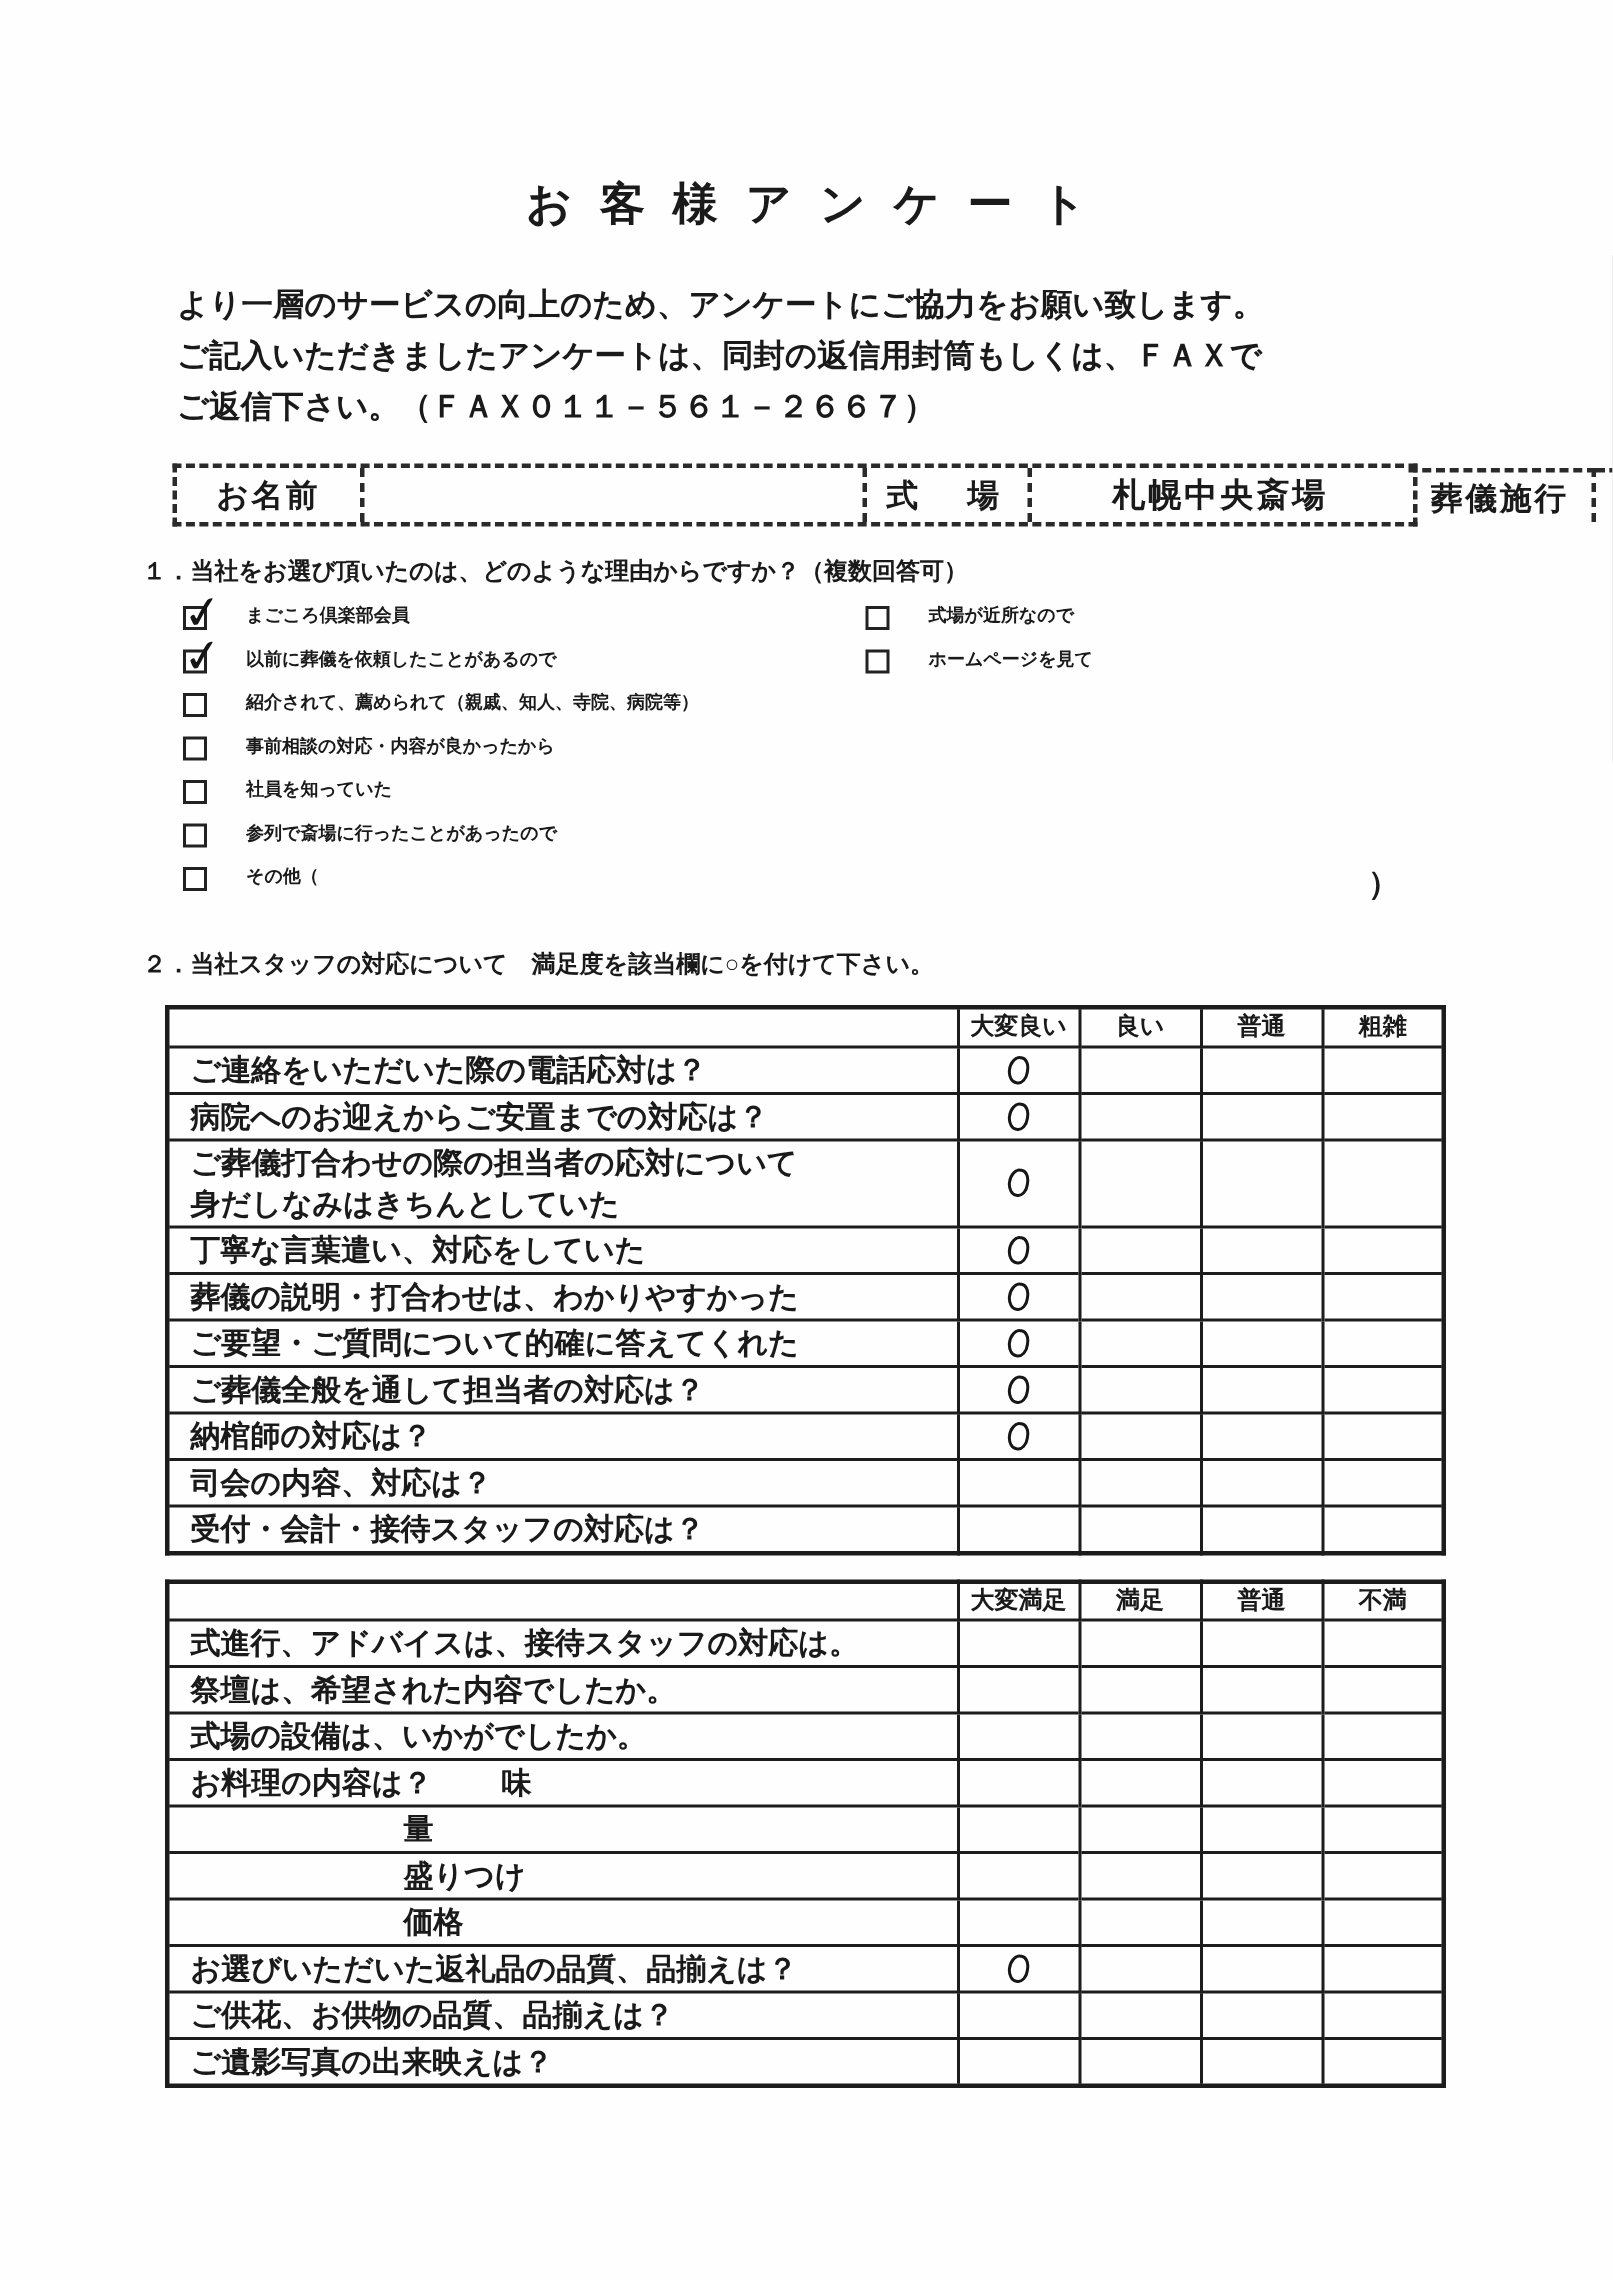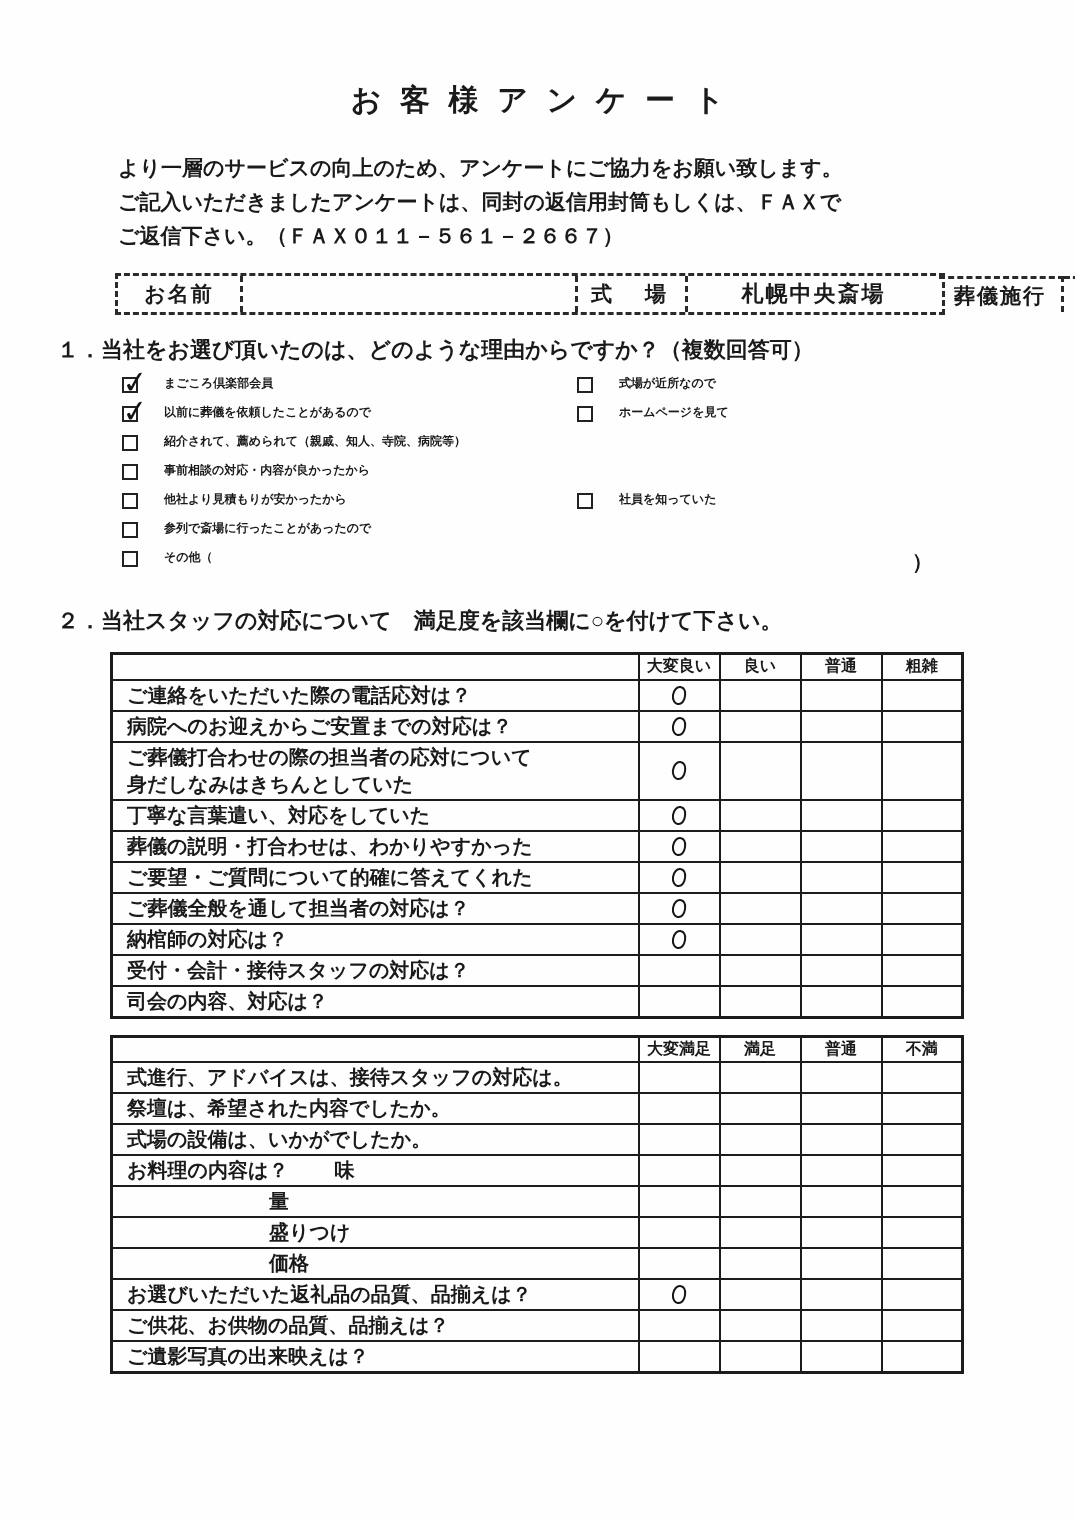--- a/index.html
+++ b/index.html
@@ -4,40 +4,40 @@
 <style>
   * { box-sizing: border-box; margin: 0; padding: 0; }
   html,body { background:#e8e8e8; }
   body { font-family:"Liberation Sans","DejaVu Sans",sans-serif; }
   .page {
     position:relative; width:1075px; height:1520px; margin:0 auto;
     background:#fefefe; color:#1a1a1a; overflow:hidden;
   }
   
   .title {
-    margin-top:80px; text-align:center;
+    margin-top:116px; text-align:center;
     font-size:30px; font-weight:700; letter-spacing:0.62em; text-indent:0.62em;
   }
   
   .intro { margin:30px 0 0 118px; font-size:21px; font-weight:600; line-height:34px; }
   
   .info-box {
     margin:20px 0 0 115px; width:830px; border:3px dashed #2a2a2a;
     display:flex; flex-direction:row;
   }
   .ib-row { display:flex; height:36px; }
   .ib-row + .ib-row .ib-cell { border-top:3px dashed #2a2a2a; }
   .ib-cell { display:flex; align-items:center; justify-content:center;
     font-size:21px; font-weight:600; }
   .ib-label1 { width:125px; border-right:3px dashed #2a2a2a; letter-spacing:2px; }
   .ib-value1 { width:335px; border-right:3px dashed #2a2a2a; }
   .ib-label2 { width:110px; border-right:3px dashed #2a2a2a; letter-spacing:6px; }
   .ib-value2 { width:251px; font-size:22px; letter-spacing:2px; }
   
-  .q-heading { margin-left:57px; font-size:22px; font-weight:700; }
+  .q-heading { margin-left:95px; font-size:16px; font-weight:700; }
   .qh1 { margin-top:20px; }
   .qh2 { margin-top:30px; }
   .qh3 { margin-top:36px; }
   
   .cb-block { margin:8px 0 0 120px; position:relative; width:860px; }
   .cb-row { display:flex; align-items:flex-start; min-height:29px; }
   .cb-item { display:flex; align-items:center; font-size:12px; font-weight:600; }
   .cb-left { width:455px; flex:none; }
   .cb-wide { width:860px; }
   .checkbox {
@@ -128,24 +128,20 @@
         <span>紹介されて、薦められて（親戚、知人、寺院、病院等）</span>
       </div>
     </div>
     <div class="cb-row">
       <div class="cb-item cb-left">
         <span class="checkbox"></span>
         <span>事前相談の対応・内容が良かったから</span>
       </div>
     </div>
     <div class="cb-row">
-      <div class="cb-item cb-left">
-        <span class="checkbox"></span>
-        <span>他社より見積もりが安かったから</span>
-      </div>
       <div class="cb-item">
         <span class="checkbox"></span>
         <span>社員を知っていた</span>
       </div>
     </div>
     <div class="cb-row">
       <div class="cb-item cb-wide">
         <span class="checkbox"></span>
         <span>参列で斎場に行ったことがあったので</span>
       </div>
@@ -232,28 +228,28 @@
           <td class="rate"></td>
         </tr>
       <tr>
           <td class="lbl">納棺師の対応は？</td>
           <td class="rate"><span class="mark"></span></td>
           <td class="rate"></td>
           <td class="rate"></td>
           <td class="rate"></td>
         </tr>
       <tr>
+          <td class="lbl">司会の内容、対応は？</td>
+          <td class="rate"></td>
+          <td class="rate"></td>
+          <td class="rate"></td>
+          <td class="rate"></td>
+        </tr>
+      <tr>
           <td class="lbl">受付・会計・接待スタッフの対応は？</td>
-          <td class="rate"></td>
-          <td class="rate"></td>
-          <td class="rate"></td>
-          <td class="rate"></td>
-        </tr>
-      <tr>
-          <td class="lbl">司会の内容、対応は？</td>
           <td class="rate"></td>
           <td class="rate"></td>
           <td class="rate"></td>
           <td class="rate"></td>
         </tr>
     </tbody>
   </table>
 
 
   <table class="rating">

